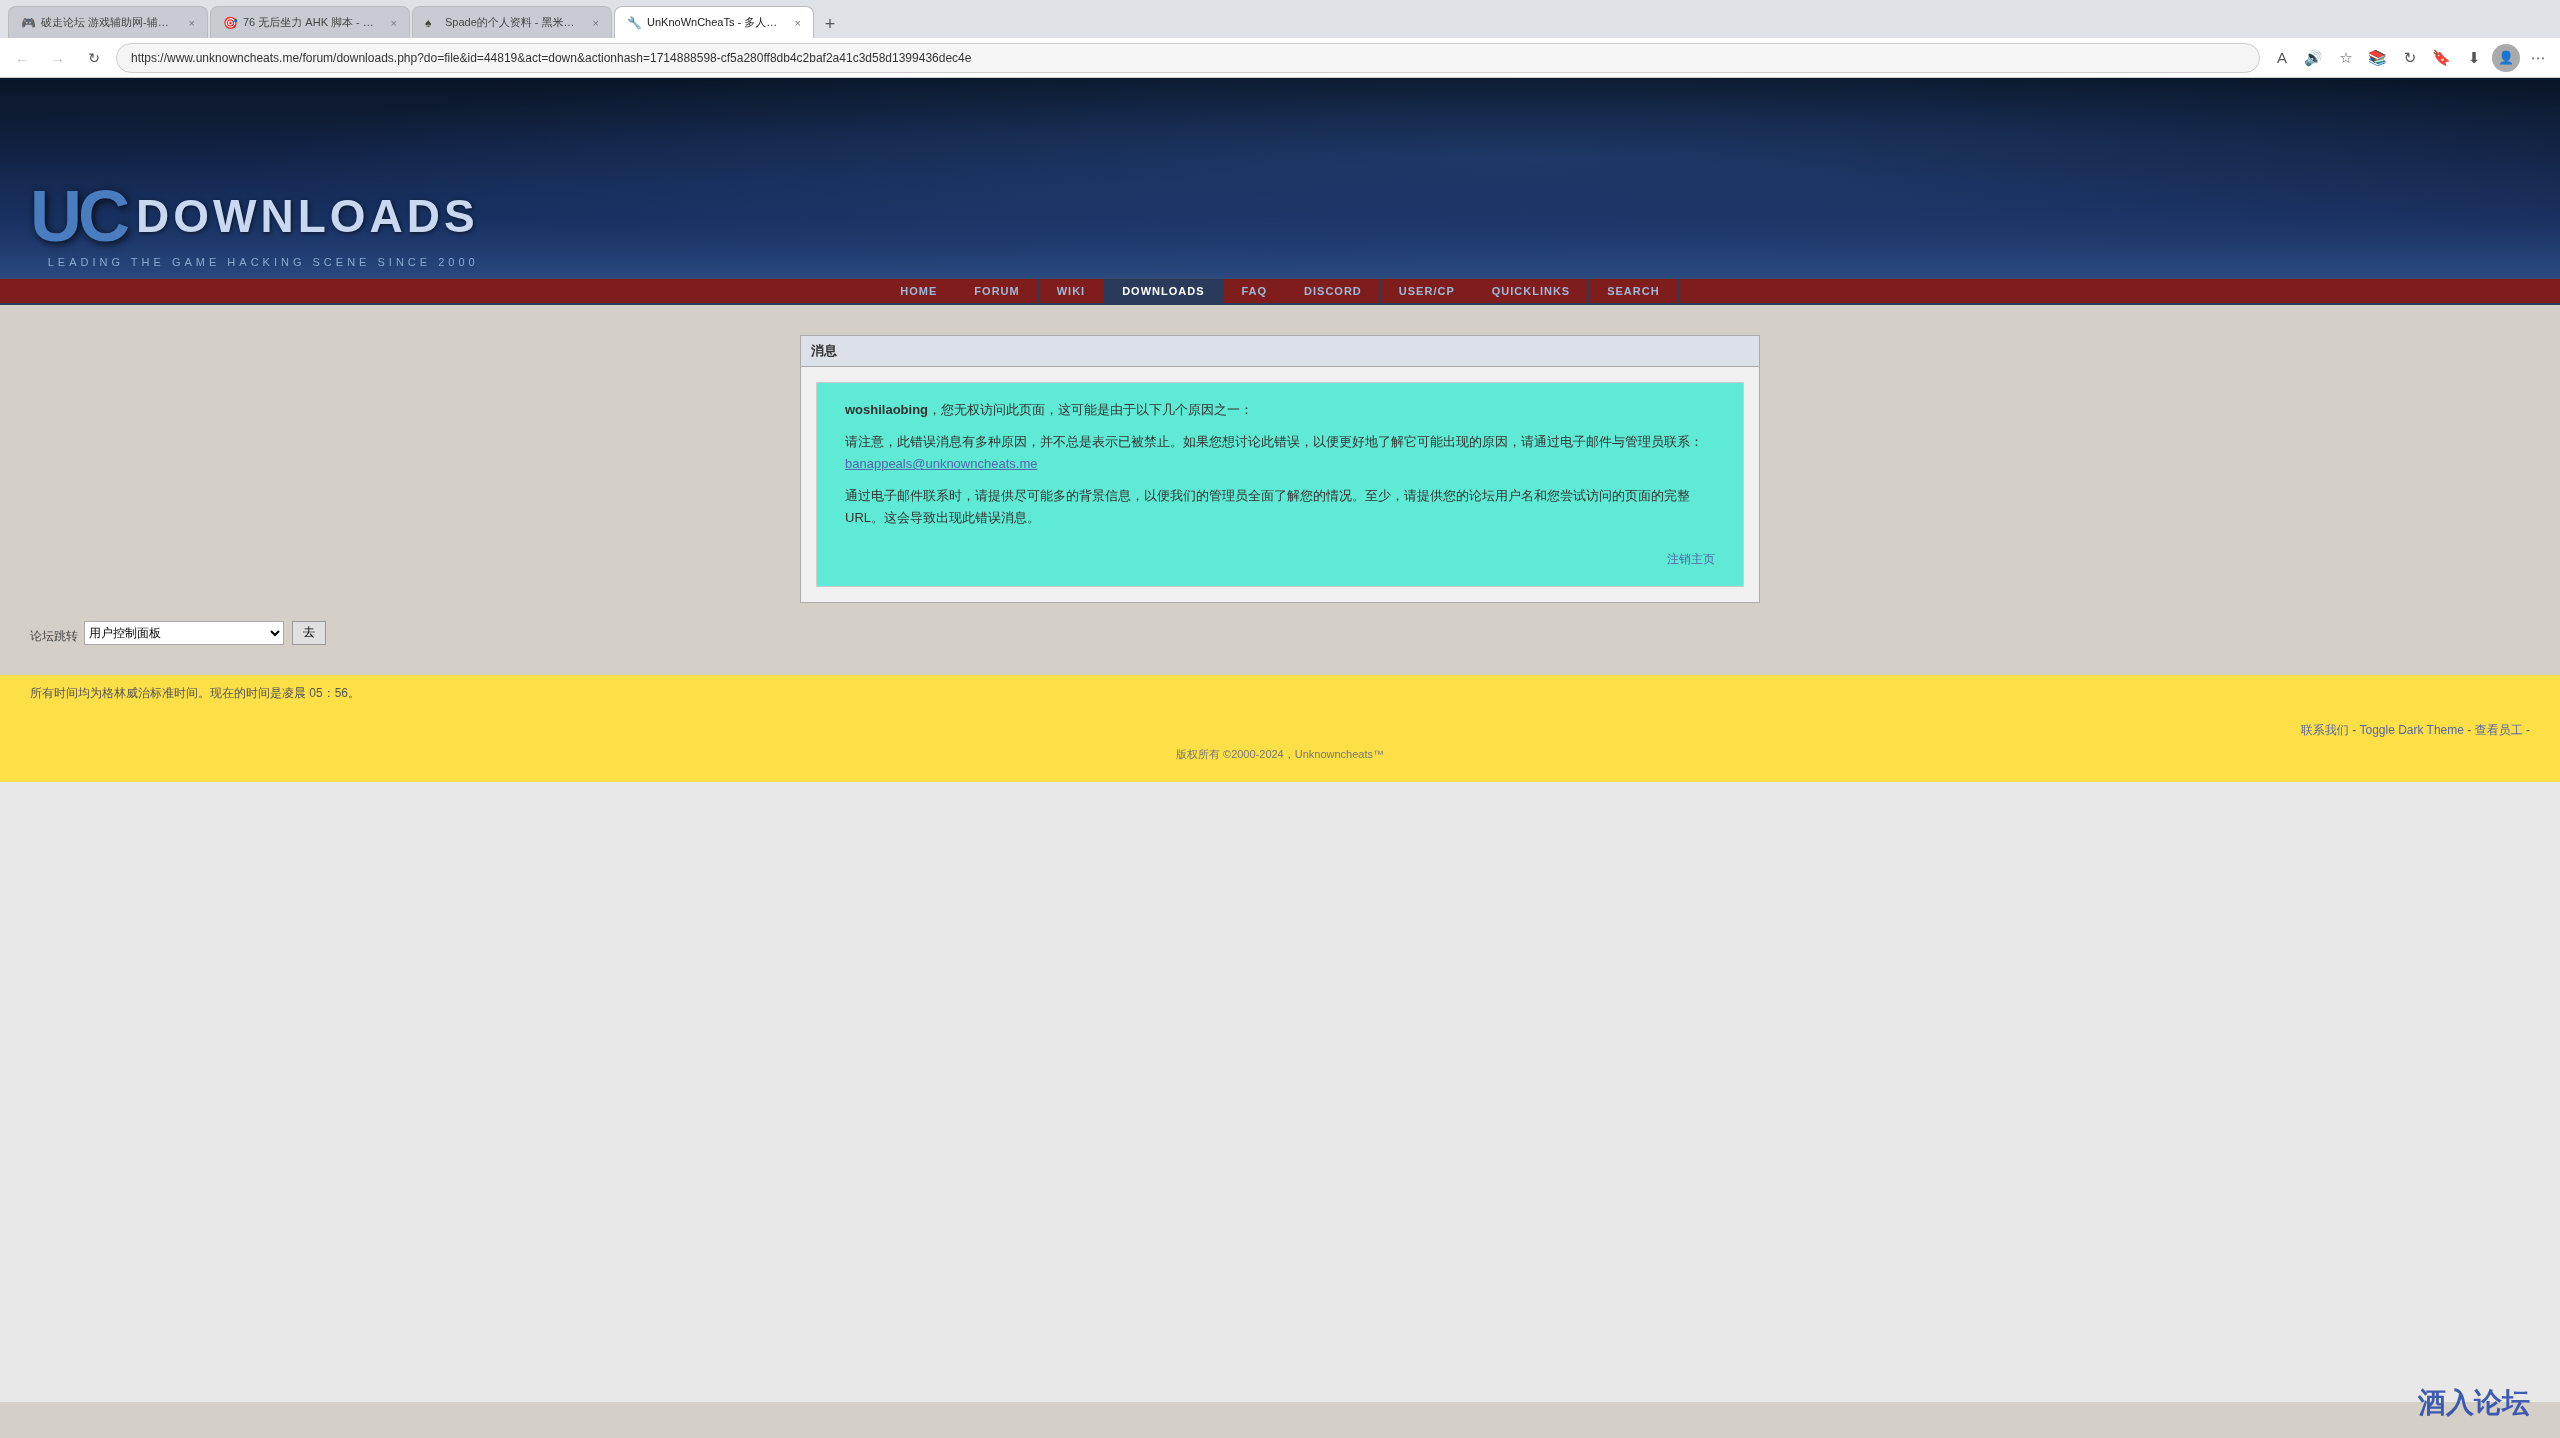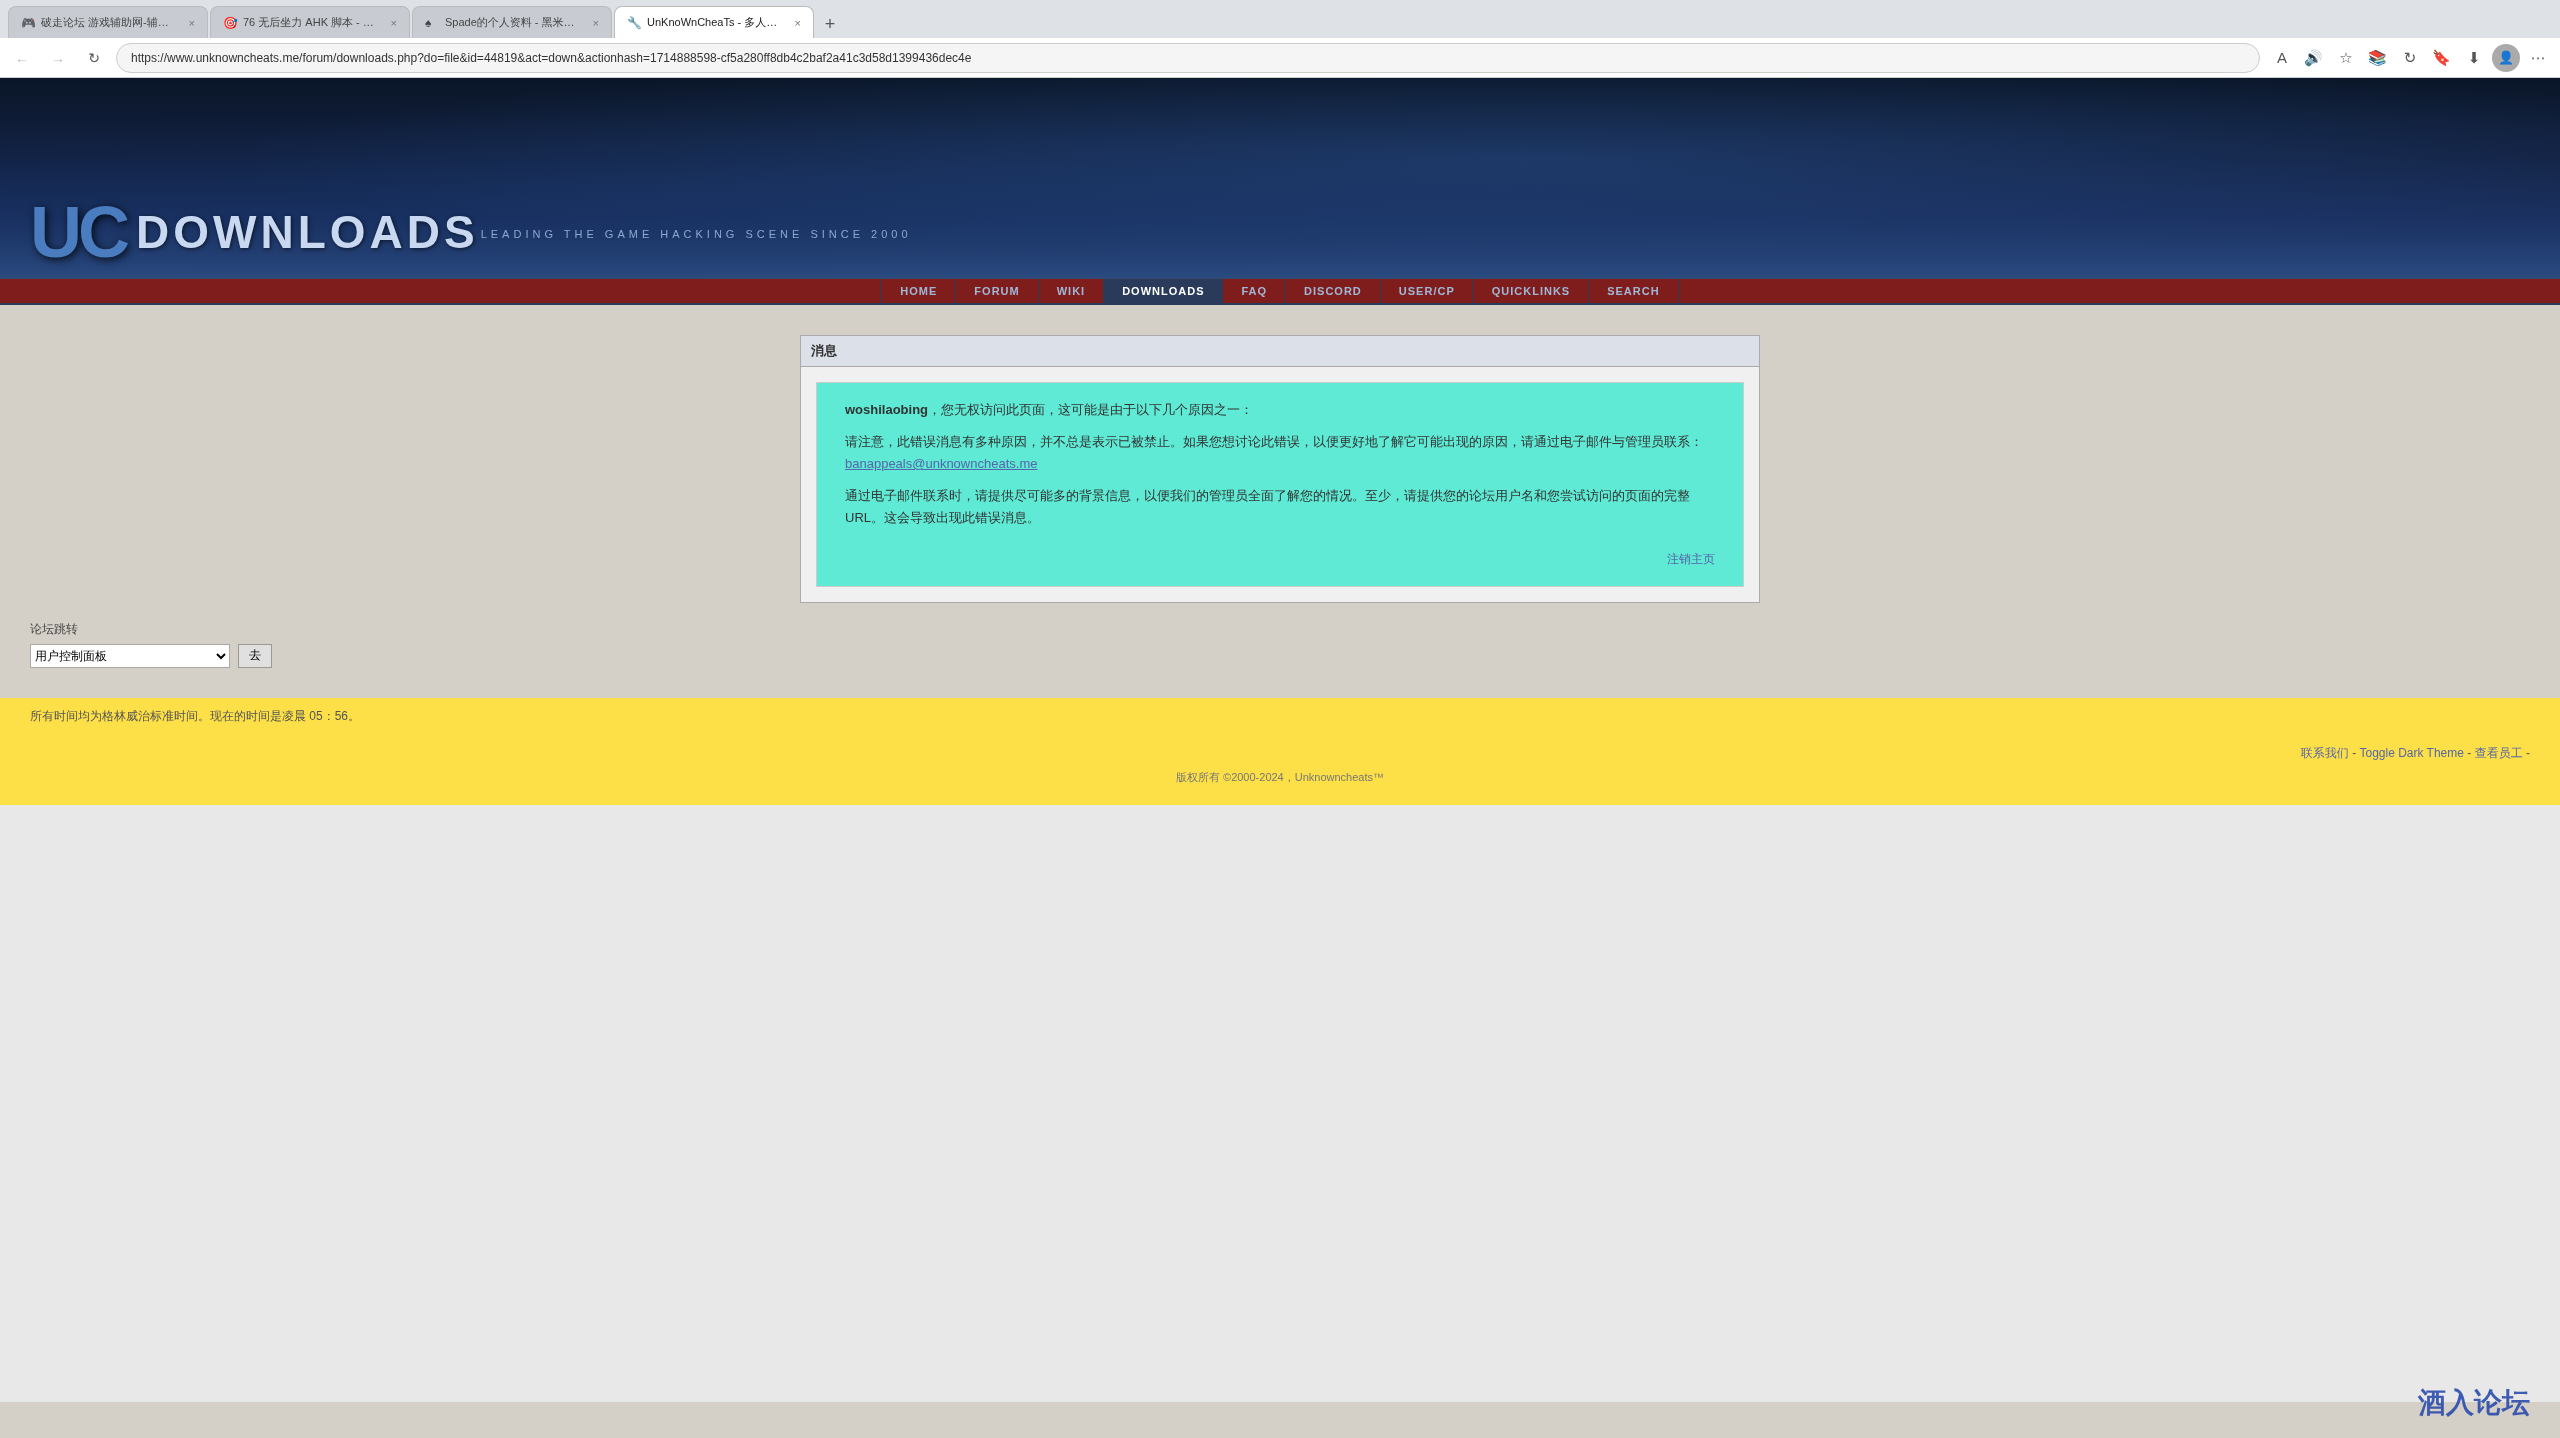--- a/index.html
+++ b/index.html
@@ -131,22 +131,22 @@
     }
     .site-header-bg {
       position: absolute;
       top: 0; left: 0; right: 0; bottom: 0;
       background: 
         radial-gradient(ellipse at 60% 40%, rgba(40,80,140,0.5) 0%, transparent 60%),
         radial-gradient(ellipse at 20% 60%, rgba(20,50,100,0.4) 0%, transparent 50%);
     }
     .site-logo-area {
       display: flex;
-      flex-direction: row;
-      align-items: center;
+      flex-direction: column;
+      align-items: flex-end;
       padding-left: 30px;
       position: relative;
       z-index: 2;
     }
     .logo-main {
       display: flex;
       align-items: center;
       gap: 10px;
     }
     .logo-uc {
@@ -258,22 +258,22 @@
       color: #5566aa;
       text-decoration: none;
       font-size: 12px;
       margin-top: 12px;
       padding-top: 8px;
     }
 
     
     .forum-jump {
       display: flex;
-      flex-direction: column;
-      align-items: flex-start;
+      flex-direction: row;
+      align-items: flex-end;
       margin: 18px 0 10px 0;
       gap: 6px;
     }
     .forum-jump-label {
       font-size: 12px;
       color: #444;
     }
     .forum-jump-row {
       display: flex;
       align-items: center;

